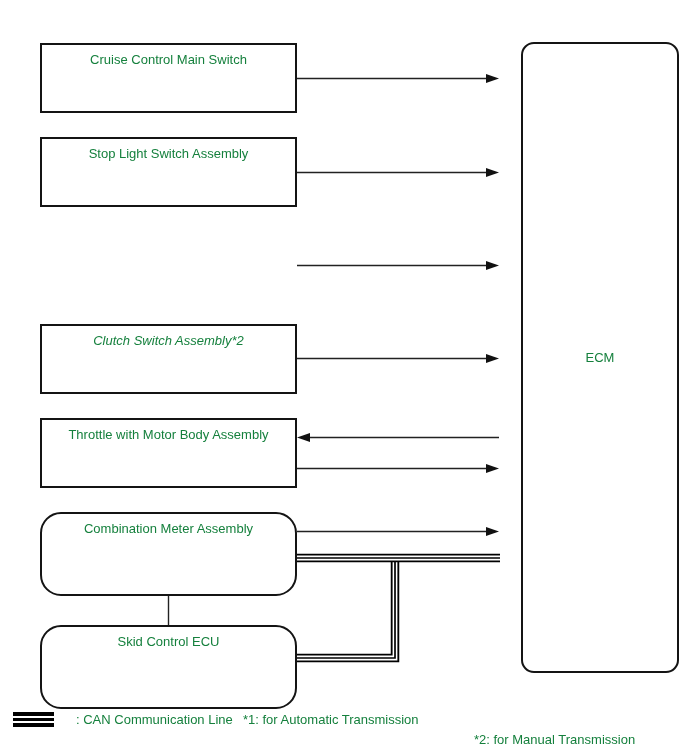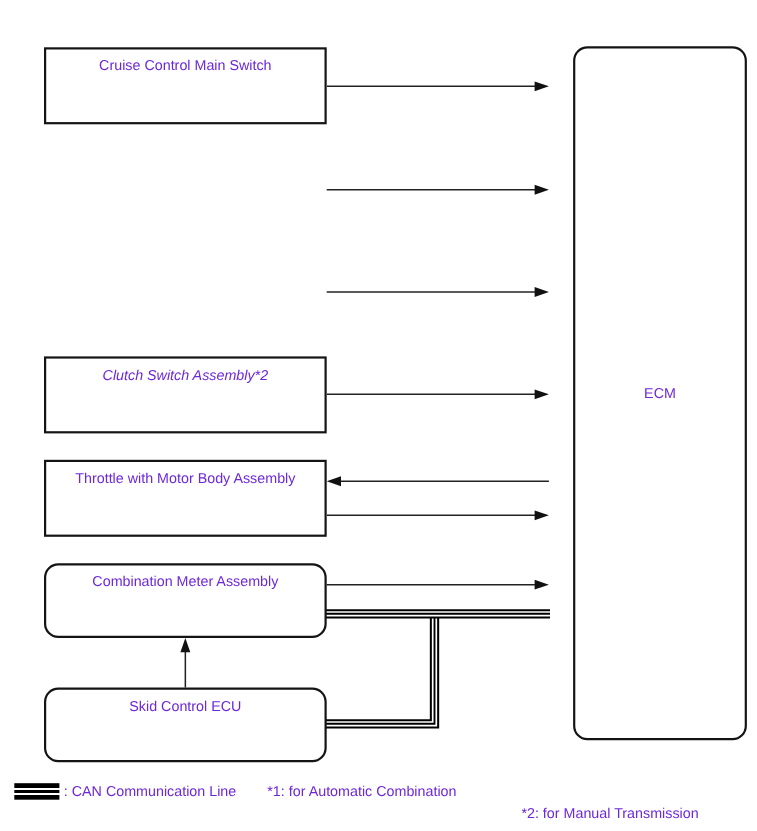--- a/index.html
+++ b/index.html
@@ -1,37 +1,37 @@
 <!DOCTYPE html>
 <html><head>
 <meta charset="utf-8">
 <style>
   html,body { margin:0; padding:0; background:#ffffff; }
   #stage {
     position:relative;
     width:688px; height:755px;
     background:#ffffff;
     font-family:"Liberation Sans", sans-serif;
-    color:#6d28d9;
+    color:#15803d;
     overflow:hidden;
   }
   .comp {
     position:absolute;
     left:40px;
     width:257px;
     height:70px;
     box-sizing:border-box;
     border:2px solid #141414;
     background:#ffffff;
     text-align:center;
     padding:7px 4px 0 4px;
     font-size:13px;
     line-height:15px;
   }
-  .rounded { border-radius:13px; height:68px; }
+  .rounded { border-radius:21px; height:84px; }
   #box-cruise   { top:43px; }
   #box-stop     { top:137px; }
   #box-park     { top:230px; }
   #box-clutch   { top:324px;font-style:italic; }
   #box-throttle { top:418px; }
   #box-comb     { top:512px; }
   #box-skid     { top:625px; }
   #ecm-box {
     position:absolute;
     left:521px; top:42px;
@@ -57,21 +57,21 @@
   }
   #legend-can-symbol {
     position:absolute;
     left:13px; top:712px;
     width:41px; height:15px;
     background:linear-gradient(to bottom,
       #000 0px 4px, #fff 4px 6px,
       #000 6px 9px, #fff 9px 11px,
       #000 11px 15px);
   }
-  #legend-can-label { left:58px; }
+  #legend-can-label { left:76px; }
   #legend-note1 { left:243px; }
   #legend-note2 { left:474px;margin-top:20px; }
 </style>
 </head>
 <body>
 
 <div id="stage">
 
   <svg id="connectors" width="688" height="755" viewBox="0 0 688 755" xmlns="http://www.w3.org/2000/svg">
 
@@ -124,35 +124,38 @@
 
     <g>
       <line x1="168.5" y1="625" x2="168.5" y2="592" stroke="#222222" stroke-width="1.4"></line>
       <polygon points="168.5,580 164,593 173,593" fill="#111111"></polygon>
     </g>
   </svg>
 
   <div class="comp" id="box-cruise">
     <span>Cruise Control Main Switch</span>
   </div>
+  <div class="comp" id="box-stop">
+    <span>Stop Light Switch Assembly</span>
+  </div>
   <div class="comp" id="box-clutch">
     <span>Clutch Switch Assembly*2</span>
   </div>
   <div class="comp" id="box-throttle">
     <span>Throttle with Motor Body Assembly</span>
   </div>
   <div class="comp rounded" id="box-comb">
     <span>Combination Meter Assembly</span>
   </div>
   <div class="comp rounded" id="box-skid">
     <span>Skid Control ECU</span>
   </div>
 
   <div id="ecm-box">
     <span>ECM</span>
   </div>
 
   <div id="legend-can-symbol"></div>
   <div class="legend-item" id="legend-can-label">: CAN Communication Line</div>
-  <div class="legend-item" id="legend-note1">*1: for Automatic Combination</div>
+  <div class="legend-item" id="legend-note1">*1: for Automatic Transmission</div>
   <div class="legend-item" id="legend-note2">*2: for Manual Transmission</div>
 
 </div>
 
 </body></html>

